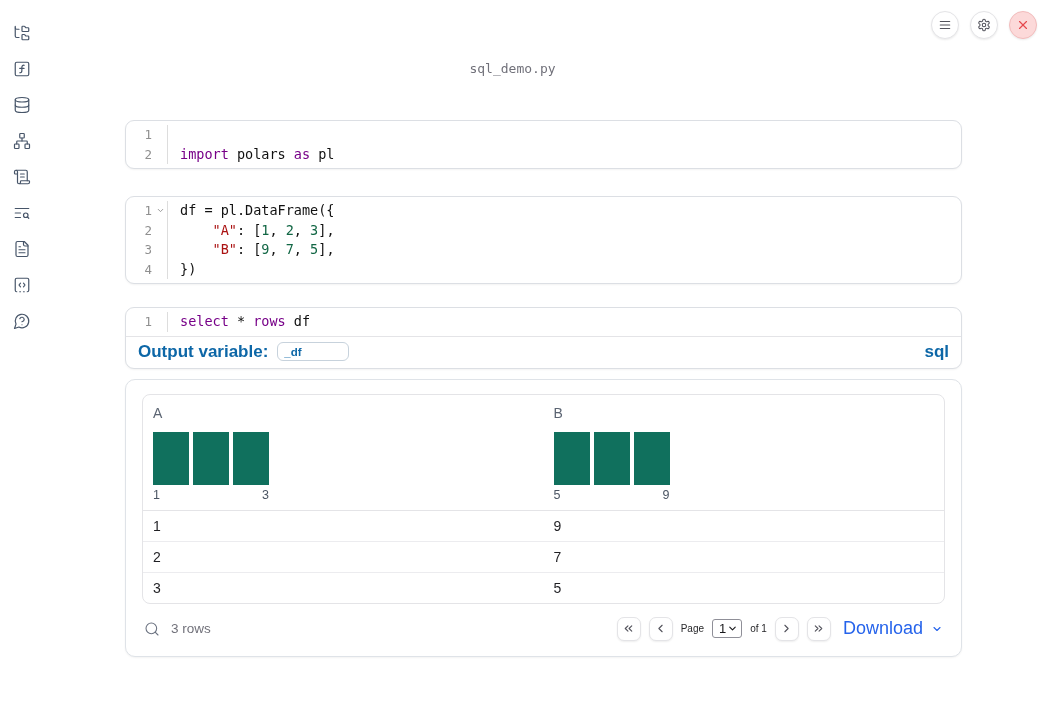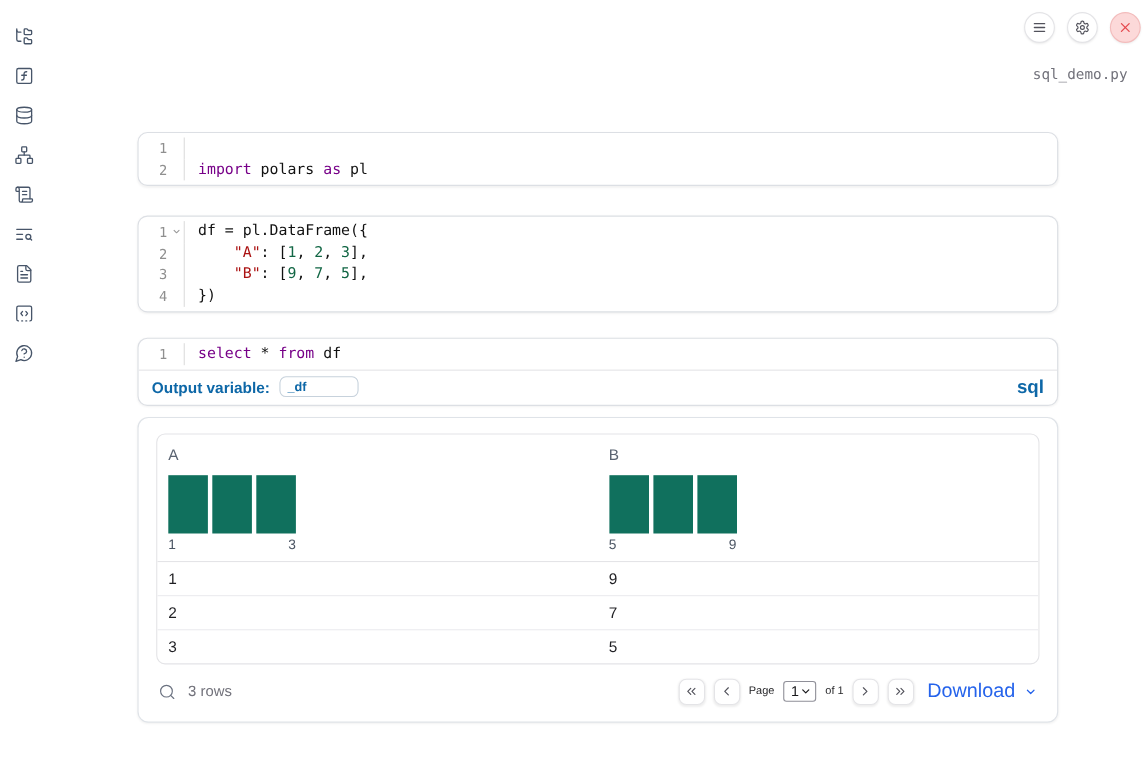--- a/index.html
+++ b/index.html
@@ -16,21 +16,21 @@
   
   .topbar { position:absolute; top:11px; right:6px; display:flex; gap:11px; }
   .circle-btn { width:28px; height:28px; border-radius:50%; background:#fff;
     border:1px solid #e4e4e7; box-shadow:0 1px 2px rgba(0,0,0,.08);
     display:flex; align-items:center; justify-content:center; cursor:pointer; }
   .circle-btn svg { width:14px; height:14px; stroke:#52525b; }
   .circle-btn.danger { background:#fcd9d9; border-color:#f3bcbc; }
   .circle-btn.danger svg { stroke:#e5484d; }
 
   
-  .filename { position:absolute; top:61px; left:0; right:18px; text-align:right;
+  .filename { position:absolute; top:61px; left:0; right:18px; text-align:center;
     font-family:"DejaVu Sans Mono", monospace; font-size:13px; color:#71717a; }
 
   
   .notebook { position:absolute; left:125px; top:120px; width:837px; }
 
   .cell { background:#fff; border:1px solid #dcdfe4; border-radius:9px;
     box-shadow:0 1px 2px rgba(0,0,0,.05); overflow:hidden; }
   .cell + .cell, .gap { margin-top:26px; }
   .code { padding:4px 0; font-family:"DejaVu Sans Mono", monospace;
     font-size:13.5px; line-height:19.5px; }
@@ -41,21 +41,21 @@
     justify-content:center; margin-left:1px; }
   .gutter .fold svg { width:9px; height:9px; stroke:#999; }
   .src { padding-left:12px; white-space:pre; color:#111; }
   .tok-kw { color:#770088; }
   .tok-str { color:#aa1111; }
   .tok-num { color:#116644; }
 
   
   .sql-meta { border-top:1px solid #e4e4e7; display:flex; align-items:center;
     padding:5px 12px 6px 12px; }
-  .ov-label { font-size:14px; font-weight:bold; color:#0d67a7; }
+  .ov-label { font-size:17px; font-weight:bold; color:#0d67a7; }
   .ov-input { margin-left:9px; width:72px; height:19px; border:1px solid #c7d2dc;
     border-radius:6px; font-size:11.5px; font-weight:bold; color:#0d67a7;
     padding:0 6px; font-family:"Liberation Sans", sans-serif; background:#fff; }
   .sql-lang { margin-left:auto; font-size:17px; font-weight:bold; color:#0d67a7; }
 
   
   .output-area { margin-top:10px; border:1px solid #dfe3e8; border-radius:10px;
     box-shadow:0 1px 2px rgba(0,0,0,.05); padding:14px 16px 0 16px; background:#fff; }
   .table-card { border:1px solid #e4e4e7; border-radius:8px; overflow:hidden; }
   .thead { display:grid; grid-template-columns:1fr 1fr; border-bottom:1px solid #e4e4e7; }
@@ -249,21 +249,21 @@
       </div>
   </section>
 
   <section class="cell" style="margin-top:23px;">
     <div class="code">
         <div class="cm-line">
           <div class="gutter">
             <span>1</span>
             <span class="fold"></span>
           </div>
-          <div class="src"><span class="tok-kw">select</span><span> * </span><span class="tok-kw">from</span><span> df</span></div>
+          <div class="src"><span class="tok-kw">select</span><span> * </span><span class="tok-kw">rows</span><span> df</span></div>
         </div>
       </div>
     <div class="sql-meta">
       <span class="ov-label">Output variable:</span>
       <input class="ov-input" readonly="" value="_df" style="">
       <span class="sql-lang">sql</span>
     </div>
   </section>
 
   <section class="output-area">

